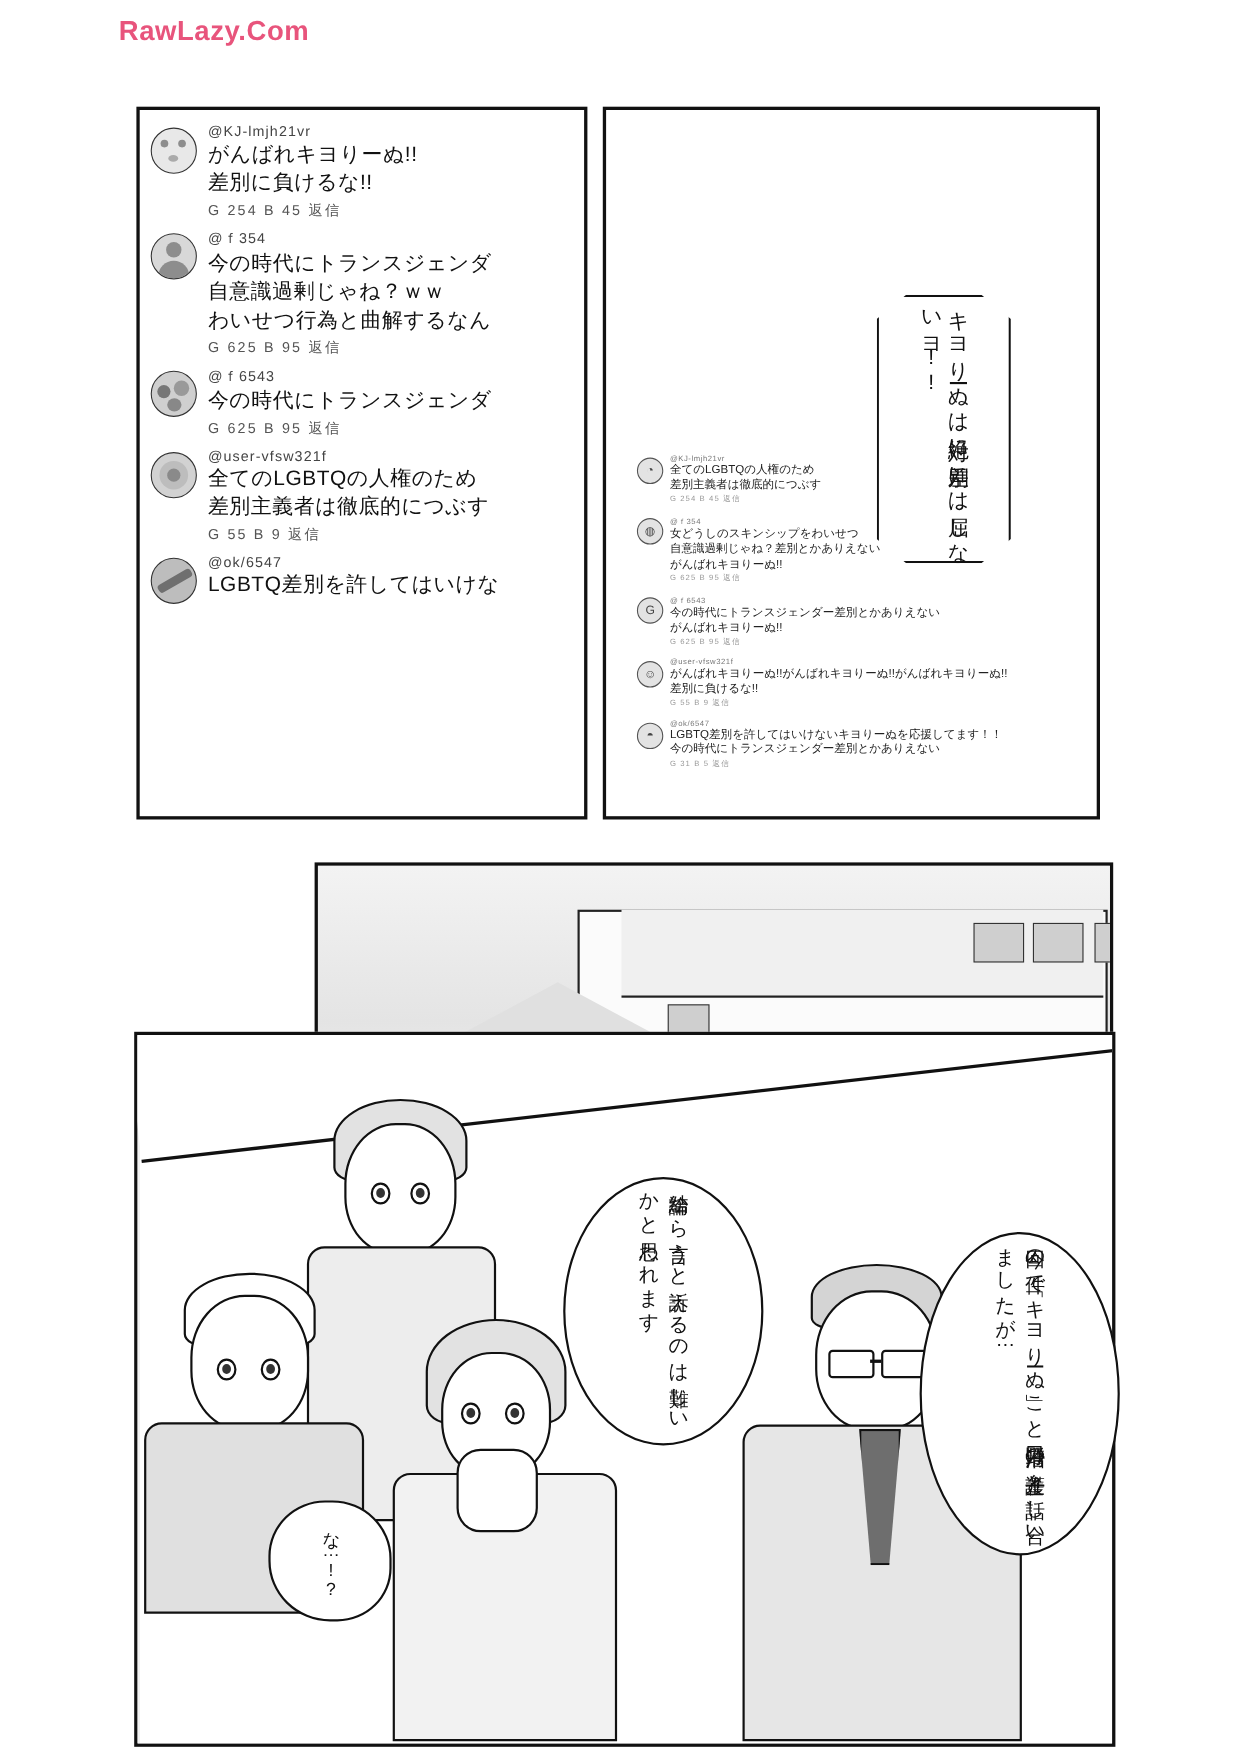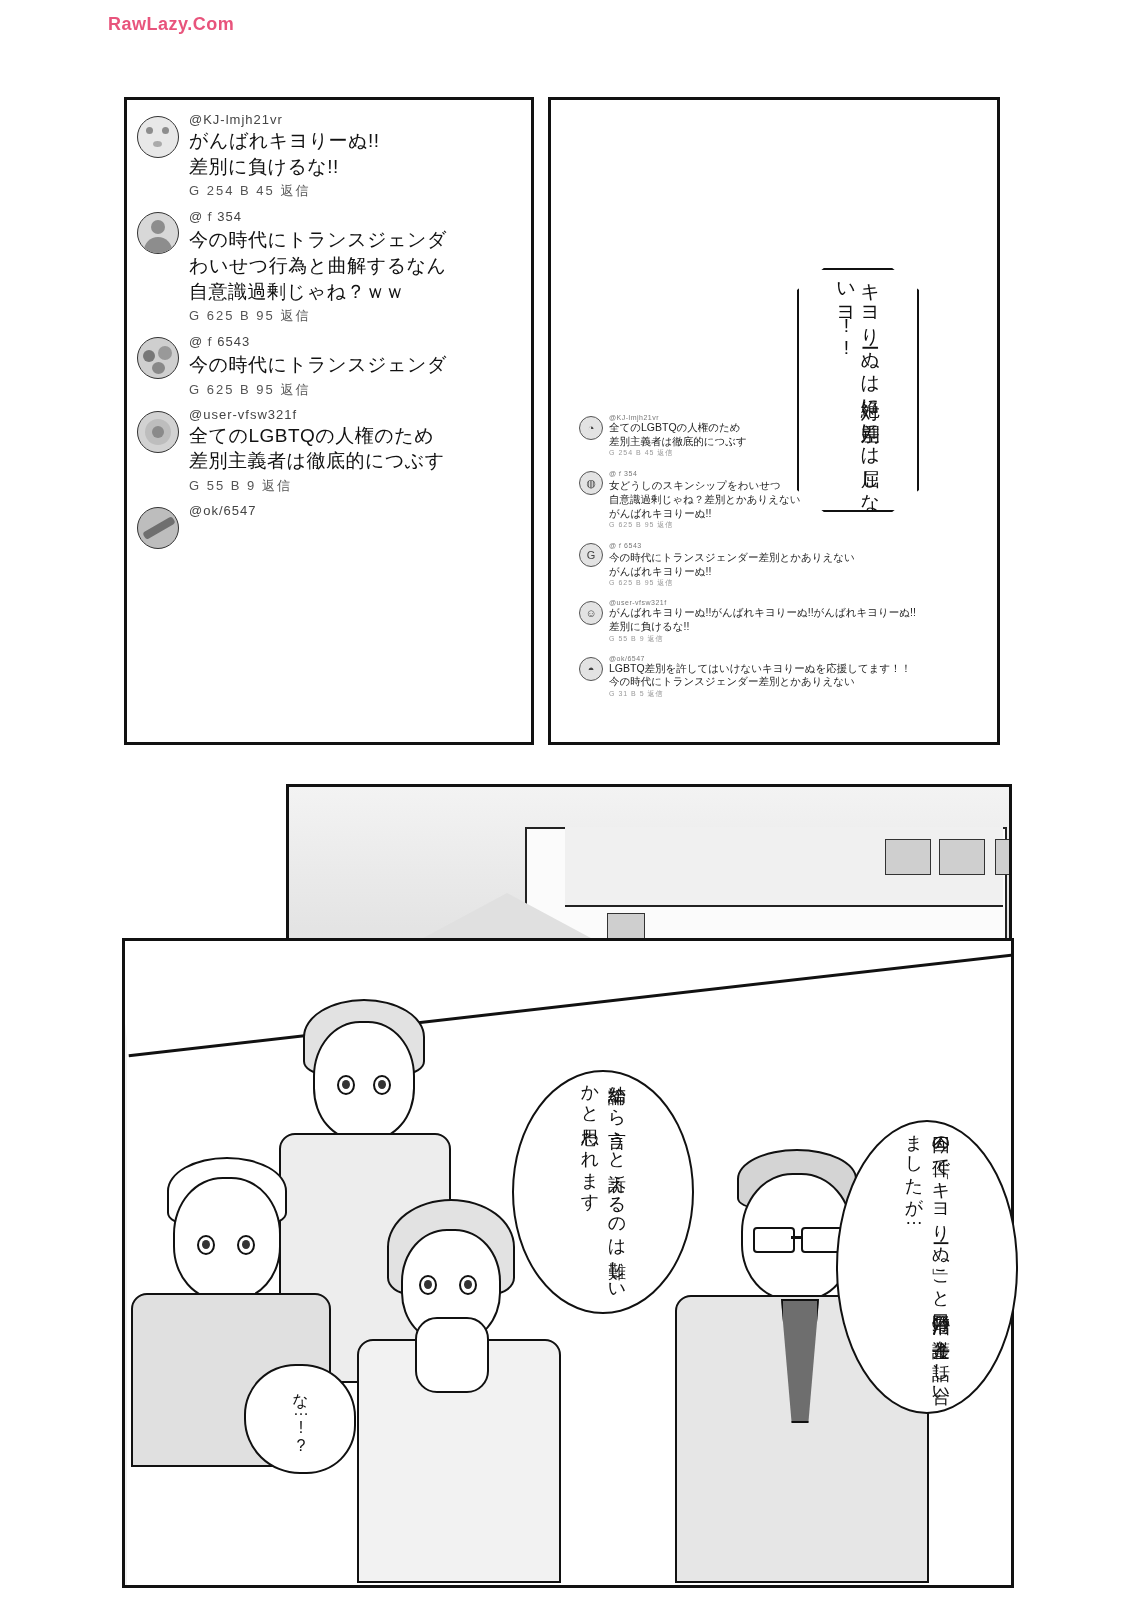--- a/index.html
+++ b/index.html
@@ -1,18 +1,18 @@
 <!DOCTYPE html>
 <html><head>
 <meta charset="utf-8">
 <style>
   html,body{margin:0;padding:0;background:#ffffff;}
   body{width:1125px;height:1600px;position:relative;font-family:"Liberation Sans",sans-serif;overflow:hidden;}
 
-  .watermark-top{position:absolute;left:108px;top:14px;font-size:18px;font-weight:bold;color:#e8547c;letter-spacing:0.5px;}
+  .watermark-top{position:absolute;left:108px;top:14px;font-size:25px;font-weight:bold;color:#e8547c;letter-spacing:0.5px;}
   .watermark-bottom{position:absolute;left:845px;top:1515px;font-size:26px;font-weight:bold;color:#c9a88f;letter-spacing:0.5px;}
 
   
   .panel{position:absolute;border:3px solid #111;background:#fff;box-sizing:border-box;overflow:hidden;}
 
   
   #panel1{left:124px;top:97px;width:410px;height:648px;}
   .cmt{position:relative;padding:4px 0 4px 62px;}
   .cmt .av{position:absolute;left:10px;top:8px;width:40px;height:40px;border-radius:50%;border:1.5px solid #333;background:#e8e8e8;overflow:hidden;}
   .cmt .av.p2{background:#d8d8d8;}
@@ -111,22 +111,22 @@
       <div class="meta">G 254 B 45 返信</div>
     </div>
 
     <div class="cmt">
       <div class="av p2">
         <div class="dot" style="left:13px;top:7px;width:14px;height:14px;"></div>
         <div class="dot" style="left:6px;top:24px;width:28px;height:18px;border-radius:14px 14px 0 0;"></div>
       </div>
       <div class="handle">@ｆ354</div>
       <div class="body">今の時代にトランスジェンダ</div>
+      <div class="body">自意識過剰じゃね？ｗｗ</div>
       <div class="body">わいせつ行為と曲解するなん</div>
-      <div class="body">自意識過剰じゃね？ｗｗ</div>
       <div class="meta">G 625 B 95 返信</div>
     </div>
 
     <div class="cmt">
       <div class="av p3">
         <div class="dot" style="left:5px;top:12px;width:12px;height:12px;background:#777;"></div>
         <div class="dot" style="left:20px;top:8px;width:14px;height:14px;background:#999;"></div>
         <div class="dot" style="left:14px;top:24px;width:13px;height:12px;background:#888;"></div>
       </div>
       <div class="handle">@ｆ6543</div>
@@ -143,20 +143,21 @@
       <div class="body">全てのLGBTQの人権のため</div>
       <div class="body">差別主義者は徹底的につぶす</div>
       <div class="meta">G 55 B 9 返信</div>
     </div>
 
     <div class="cmt">
       <div class="av p5">
         <div class="dot" style="left:4px;top:16px;width:34px;height:8px;background:#6f6f6f;transform:rotate(-30deg);border-radius:3px;"></div>
       </div>
       <div class="handle">@ok/6547</div>
+      <div class="body">LGBTQ差別を許してはいけな</div>
     </div>
 
   </div>
 </div>
 
 <div class="panel" id="panel2">
 
   <div class="cmtlist">
     <div class="mini">
       <div class="mav">◔</div>

